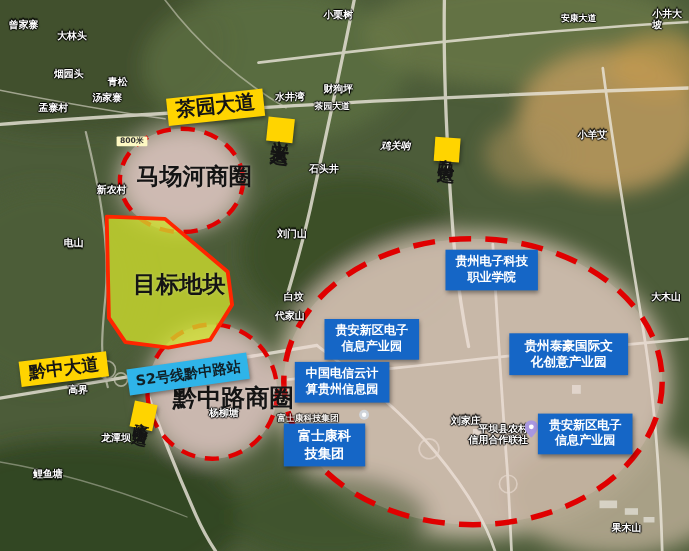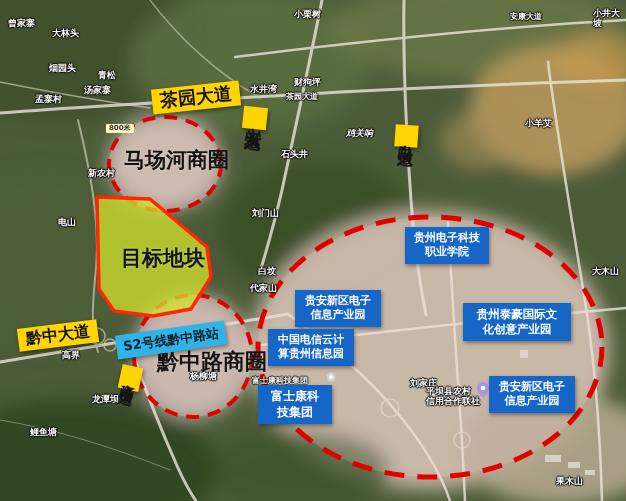--- a/index.html
+++ b/index.html
@@ -137,21 +137,21 @@
   <div class="place-label" style="left:88px;top:168px;">新农村</div>
   <div class="place-label" style="left:58px;top:217px;">电山</div>
   <div class="place-label" style="left:252px;top:208px;">刘门山</div>
   <div class="place-label" style="left:258px;top:266px;">白坟</div>
   <div class="place-label" style="left:250px;top:283px;">代家山</div>
   <div class="place-label" style="left:62px;top:350px;">高界</div>
   <div class="place-label" style="left:92px;top:394px;">龙潭坝</div>
   <div class="place-label" style="left:190px;top:371px;">杨柳塘</div>
   <div class="place-label" style="left:30px;top:427px;">鲤鱼塘</div>
   <div class="place-label" style="left:410px;top:334px;margin-top:44px;">刘家庄</div>
-  <div class="place-label" style="left:426px;top:386px;text-align:left;">平坝县农村
+  <div class="place-label" style="left:426px;top:386px;text-align:right;">平坝县农村
 信用合作联社</div>
   <div class="place-label" style="left:556px;top:476px;">果木山</div>
   <div class="place-label" style="left:592px;top:266px;">大木山</div>
   <div class="place-label small" style="left:252px;top:376px;opacity:.85;">富士康科技集团</div>
 
   <svg class="pin" style="left:477px;top:382px;" width="12" height="16" viewBox="0 0 12 16">
     <path d="M6,0 C2.7,0 0,2.7 0,6 C0,10.5 6,16 6,16 C6,16 12,10.5 12,6 C12,2.7 9.3,0 6,0 Z" fill="#a897e0"></path>
     <circle cx="6" cy="6" r="2.2" fill="#ffffff"></circle>
   </svg>
   <svg class="pin" style="left:326px;top:372px;" width="10" height="10" viewBox="0 0 10 10">

